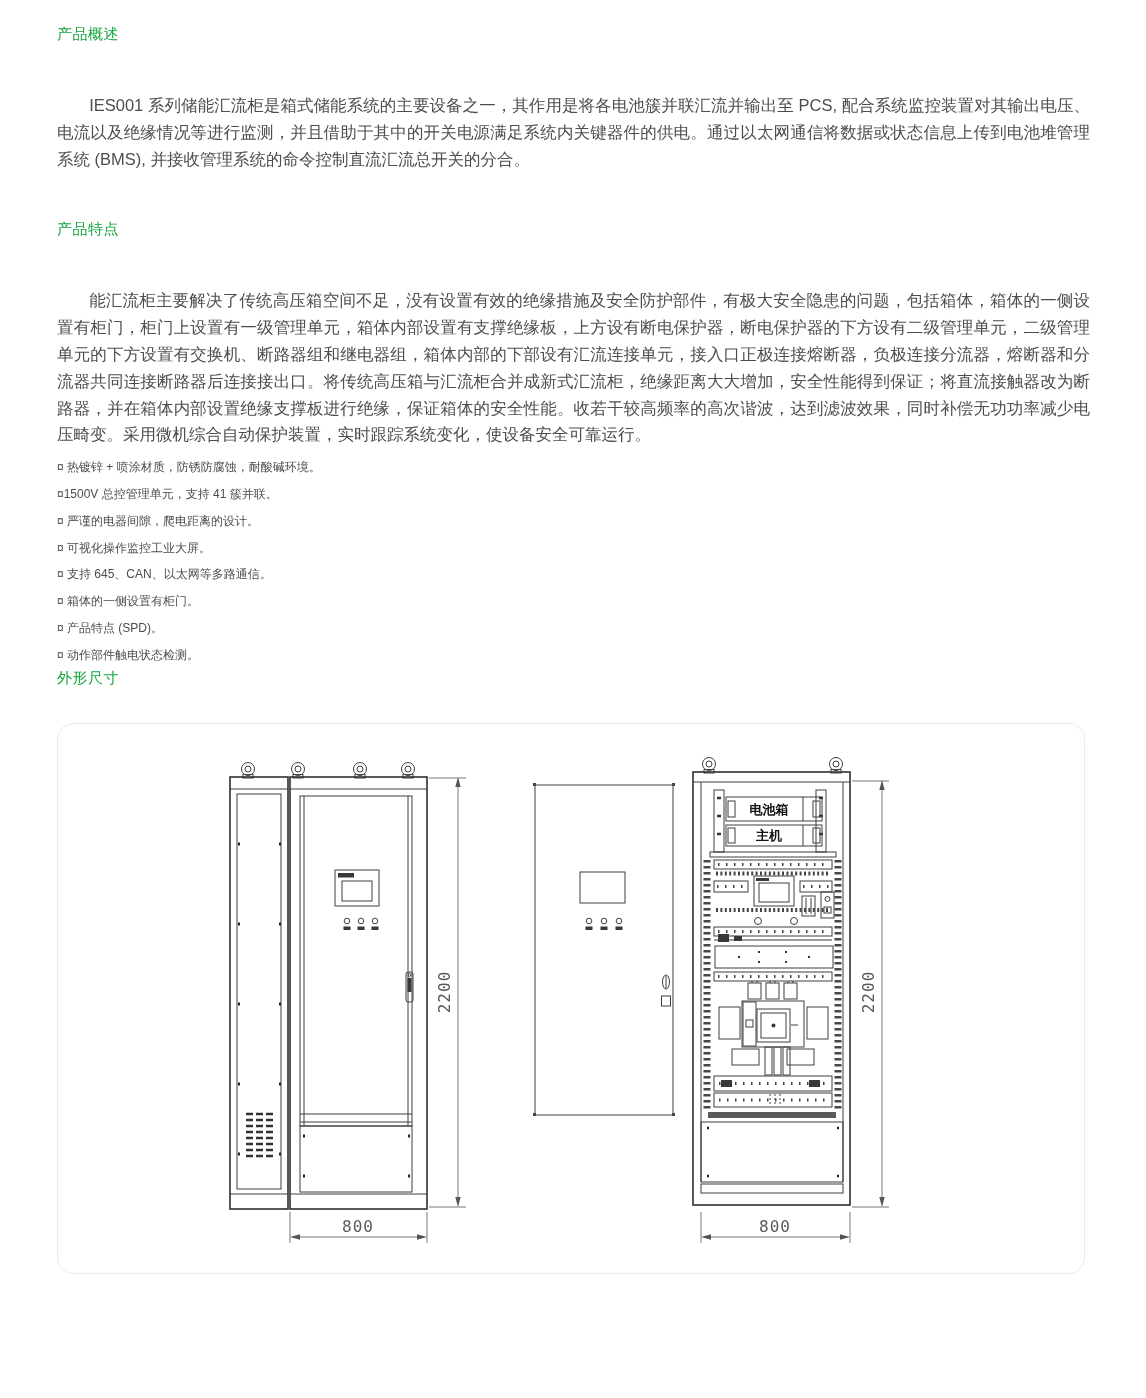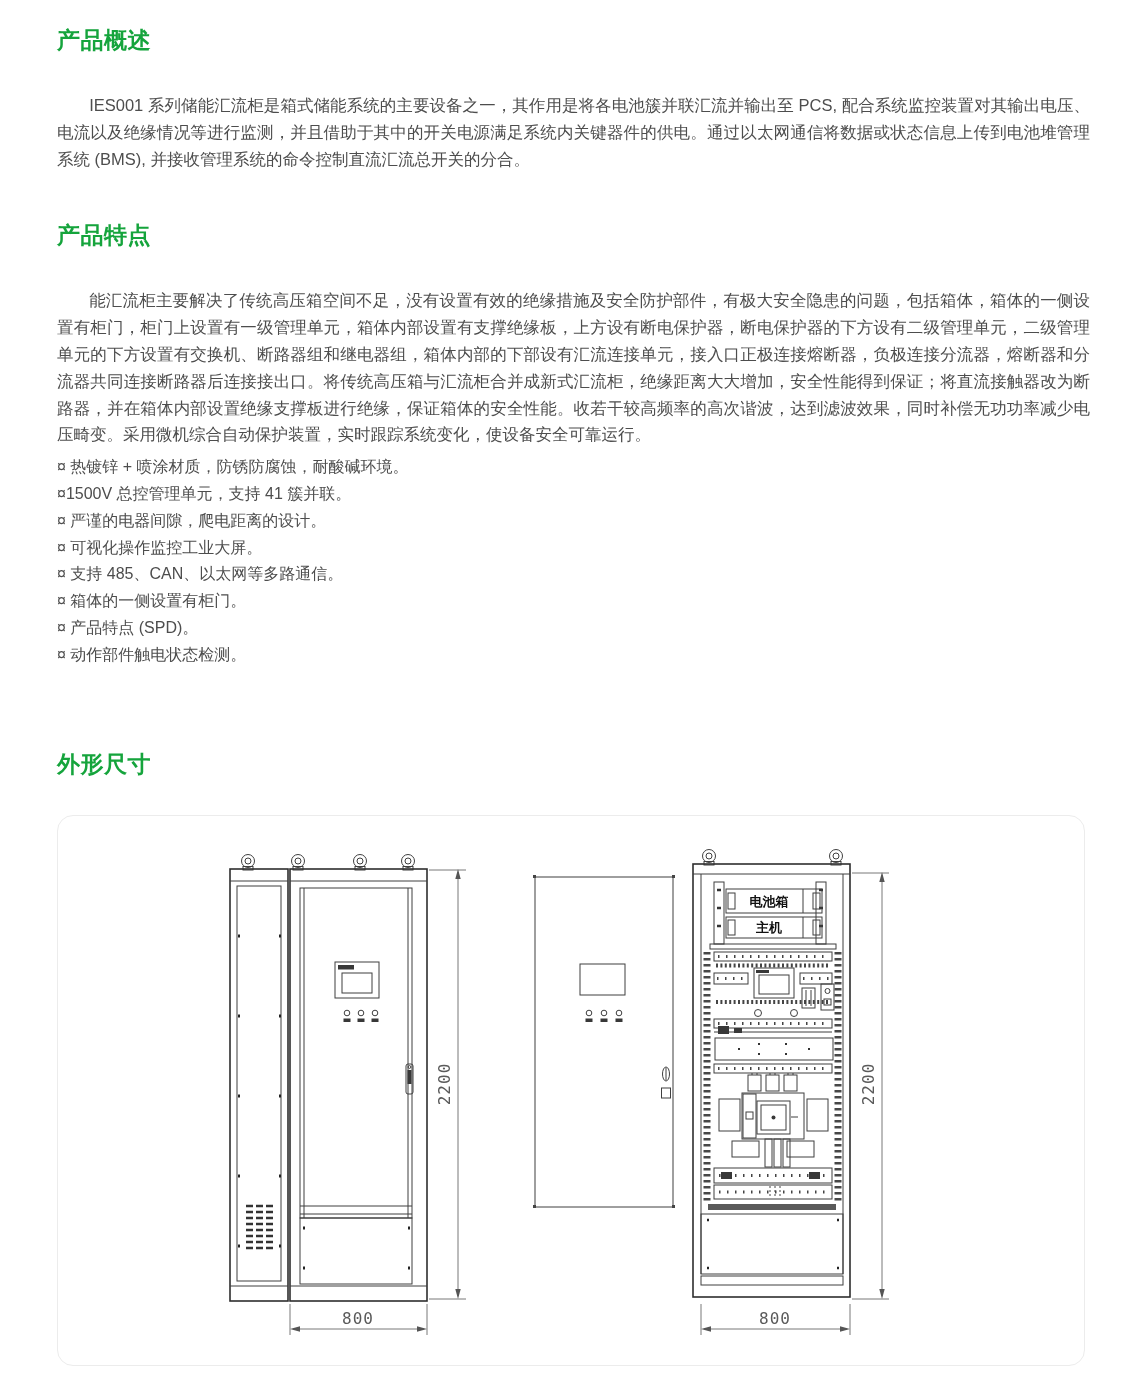--- a/index.html
+++ b/index.html
@@ -4,33 +4,33 @@
 <style>
   * { margin:0; padding:0; box-sizing:border-box; }
   html, body { background:#ffffff; }
   body {
     width:1146px; min-height:1398px;
     font-family:"Liberation Sans","DejaVu Sans",sans-serif;
     color:#4d4d4d;
   }
   .page { padding:25px 56px 40px 57px; }
   h2.sec {
-    font-size:23px; font-weight:bold; color:#15a43c; letter-spacing:0.5px;
+    font-size:15px; font-weight:normal; color:#15a43c; letter-spacing:0.5px;
   }
   .para {
-    margin-top:36px;
+    margin-top:48px;
     font-size:16.5px; line-height:26.8px; color:#4d4d4d;
     text-align:justify; text-indent:1.95em;
   }
   #features-title { margin-top:48px; }
   .bullets { list-style:none; margin-top:6px; }
   .bullets li {
-    font-size:16px; line-height:26.8px; color:#4d4d4d; text-align:left;
-  }
-  #dimensions-title { margin-top:80px; }
+    font-size:12px; line-height:26.8px; color:#4d4d4d; text-align:left;
+  }
+  #dimensions-title { }
   .drawing-panel {
     margin-top:35px;
     width:1028px; height:551px;
     border:1px solid #ececec; border-radius:16px;
     overflow:hidden; background:#ffffff;
   }
   svg { display:block; }
   .ln   { stroke:#3f3f3f; fill:none; stroke-width:1; }
   .lnb  { stroke:#2e2e2e; fill:none; stroke-width:1.6; }
   .fil  { fill:#383838; stroke:none; }
@@ -49,21 +49,21 @@
   <h2 class="sec" id="overview-title">产品概述</h2>
   <p class="para">IES001 系列储能汇流柜是箱式储能系统的主要设备之一，其作用是将各电池簇并联汇流并输出至 PCS, 配合系统监控装置对其输出电压、电流以及绝缘情况等进行监测，并且借助于其中的开关电源满足系统内关键器件的供电。通过以太网通信将数据或状态信息上传到电池堆管理系统 (BMS), 并接收管理系统的命令控制直流汇流总开关的分合。</p>
 
   <h2 class="sec" id="features-title">产品特点</h2>
   <p class="para">能汇流柜主要解决了传统高压箱空间不足，没有设置有效的绝缘措施及安全防护部件，有极大安全隐患的问题，包括箱体，箱体的一侧设置有柜门，柜门上设置有一级管理单元，箱体内部设置有支撑绝缘板，上方设有断电保护器，断电保护器的下方设有二级管理单元，二级管理单元的下方设置有交换机、断路器组和继电器组，箱体内部的下部设有汇流连接单元，接入口正极连接熔断器，负极连接分流器，熔断器和分流器共同连接断路器后连接接出口。将传统高压箱与汇流柜合并成新式汇流柜，绝缘距离大大增加，安全性能得到保证；将直流接触器改为断路器，并在箱体内部设置绝缘支撑板进行绝缘，保证箱体的安全性能。收若干较高频率的高次谐波，达到滤波效果，同时补偿无功功率减少电压畸变。采用微机综合自动保护装置，实时跟踪系统变化，使设备安全可靠运行。</p>
   <ul class="bullets">
     <li>¤ 热镀锌 + 喷涂材质，防锈防腐蚀，耐酸碱环境。</li>
     <li>¤1500V 总控管理单元，支持 41 簇并联。</li>
     <li>¤ 严谨的电器间隙，爬电距离的设计。</li>
     <li>¤ 可视化操作监控工业大屏。</li>
-    <li>¤ 支持 485、CAN、以太网等多路通信。</li>
+    <li>¤ 支持 645、CAN、以太网等多路通信。</li>
     <li>¤ 箱体的一侧设置有柜门。</li>
     <li>¤ 产品特点 (SPD)。</li>
     <li>¤ 动作部件触电状态检测。</li>
   </ul>
 
   <h2 class="sec" id="dimensions-title">外形尺寸</h2>
 
   <div class="drawing-panel">
     <svg width="1026" height="549" viewBox="0 0 1026 549">
       <defs>

